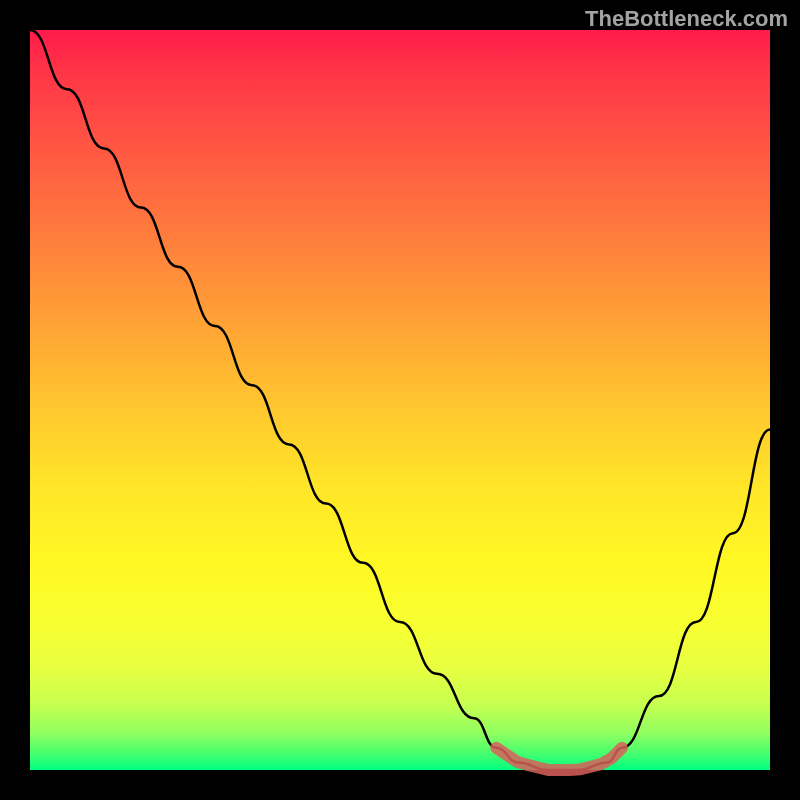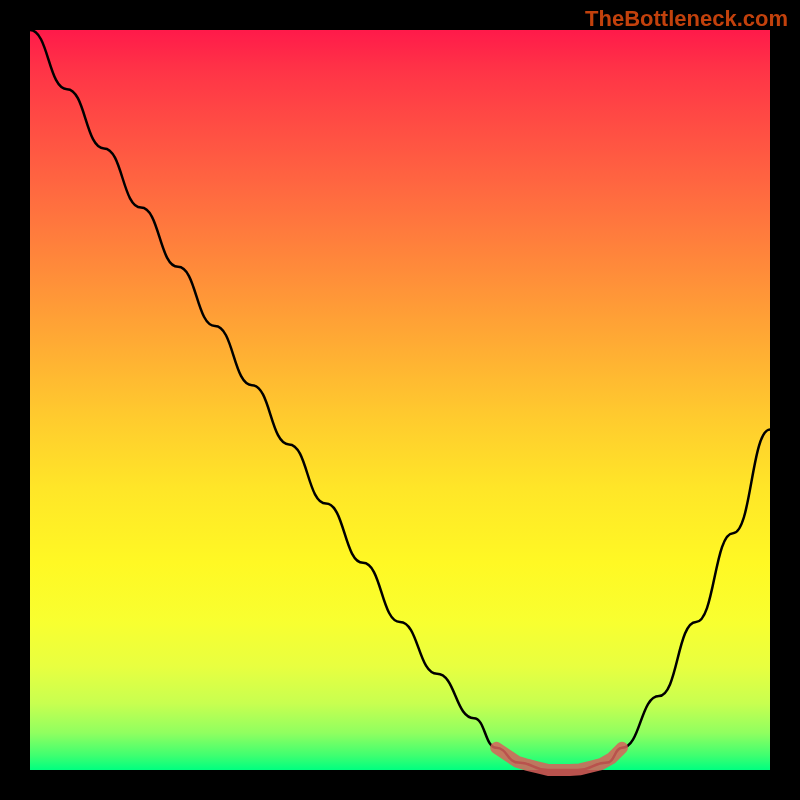--- a/index.html
+++ b/index.html
@@ -8,21 +8,21 @@
     background: #000;
     width: 800px;
     height: 800px;
     position: relative;
     font-family: Arial, sans-serif;
   }
   .watermark {
     position: absolute;
     top: 6px;
     right: 12px;
-    color: #c2410c;
+    color: #a3a3a3;
     font-size: 22px;
     font-weight: bold;
     z-index: 10;
   }
   .chart-area {
     position: absolute;
     left: 30px;
     top: 30px;
     width: 740px;
     height: 740px;

